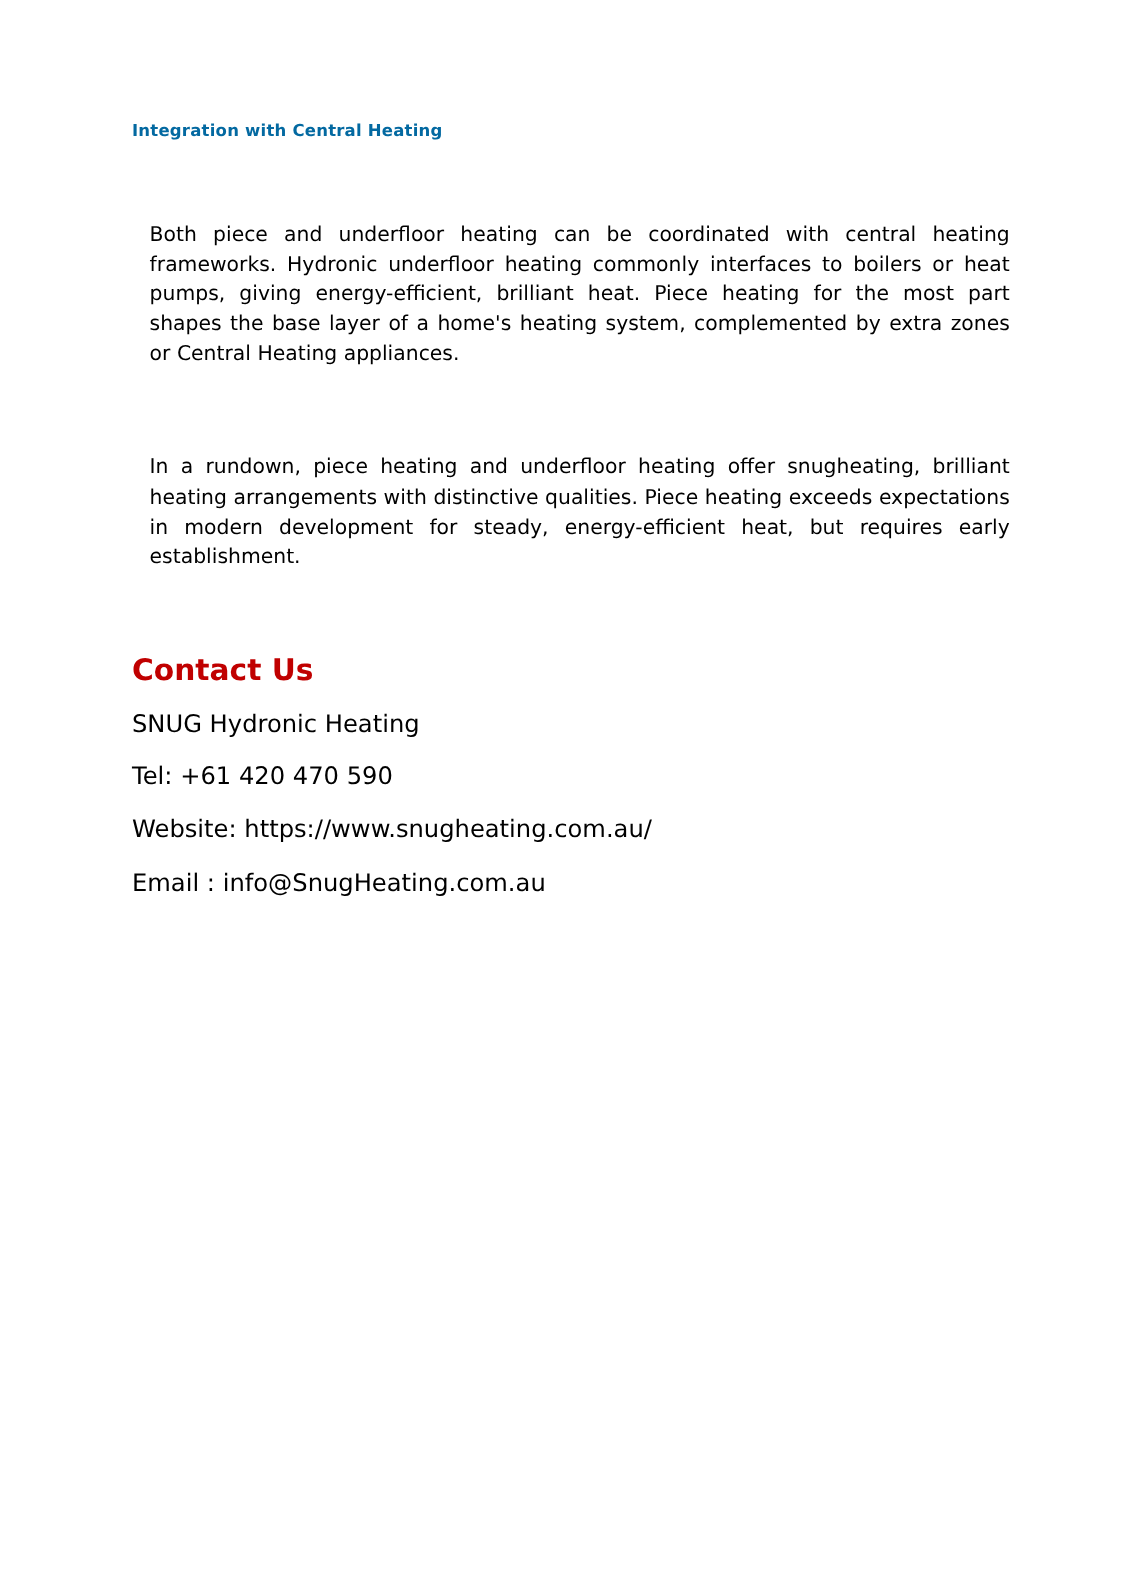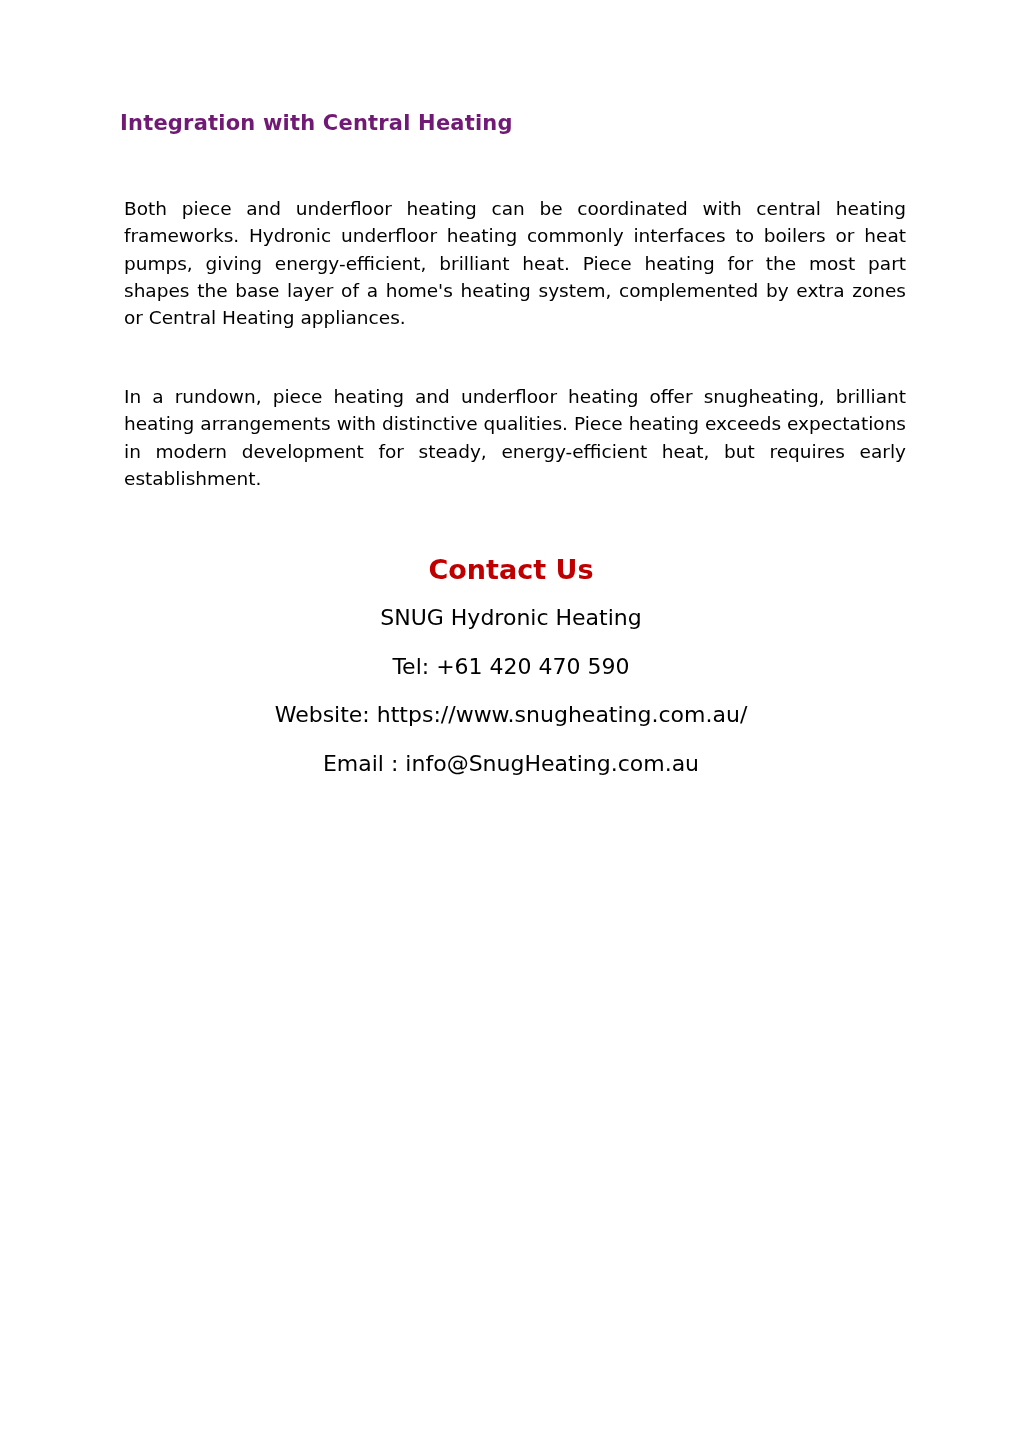--- a/index.html
+++ b/index.html
@@ -15,42 +15,42 @@
     overflow: hidden;
   }
   .page {
     position: relative;
     width: 1023px;
     height: 1447px;
     box-sizing: border-box;
     padding: 110px 120px 0 120px;
   }
   .section-heading {
-    font-size: 21px;
+    font-size: 15px;
     font-weight: bold;
-    color: #701a75;
+    color: #0369a1;
     letter-spacing: 0.2px;
     margin: 0 0 0 0;
     line-height: 1.3;
   }
   .body-para {
     font-size: 18.5px;
     line-height: 1.47;
     text-align: justify;
     text-justify: inter-word;
     color: #000000;
-    margin: 4px;
+    margin: 16px;
     padding: 0;
     width: 782px;
   }
   .gap-after-heading { height: 54px; }
   .gap-between-paras { height: 44px; }
   .contact-block {
     width: 782px;
-    text-align: center;
+    text-align: left;
     margin-top: 12px;
   }
   .contact-title {
     font-size: 27px;
     font-weight: bold;
     color: #c00000;
     line-height: 1.35;
     margin: 0 0 6px 0;
   }
   .contact-line {

